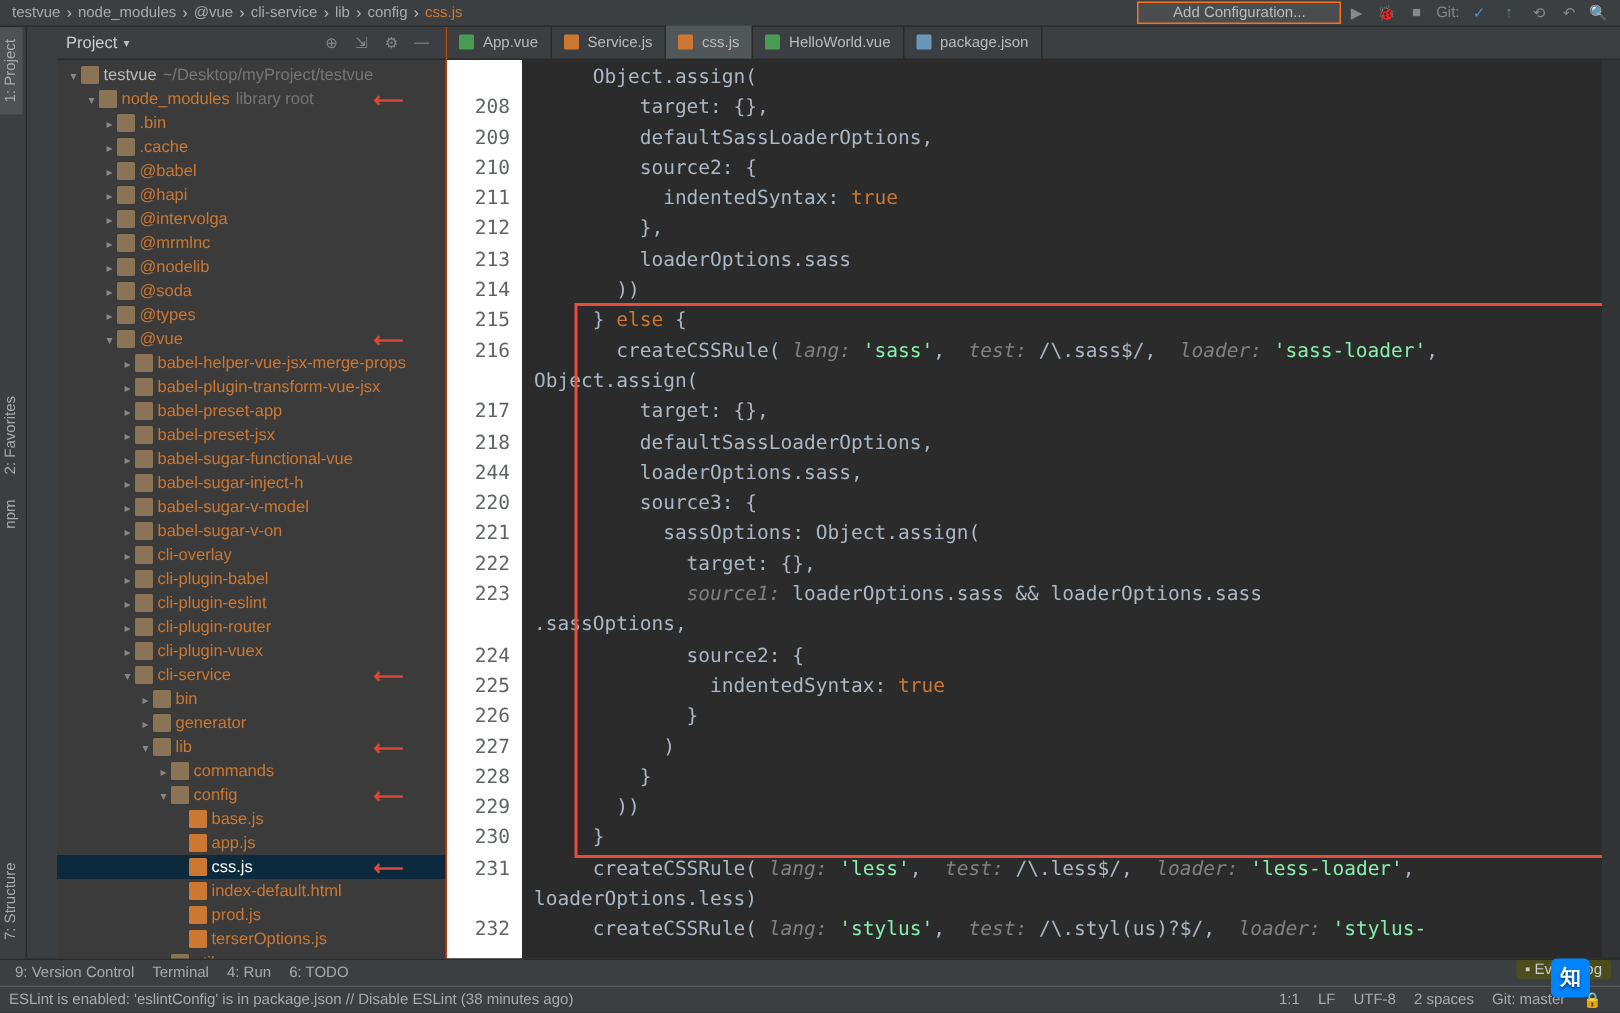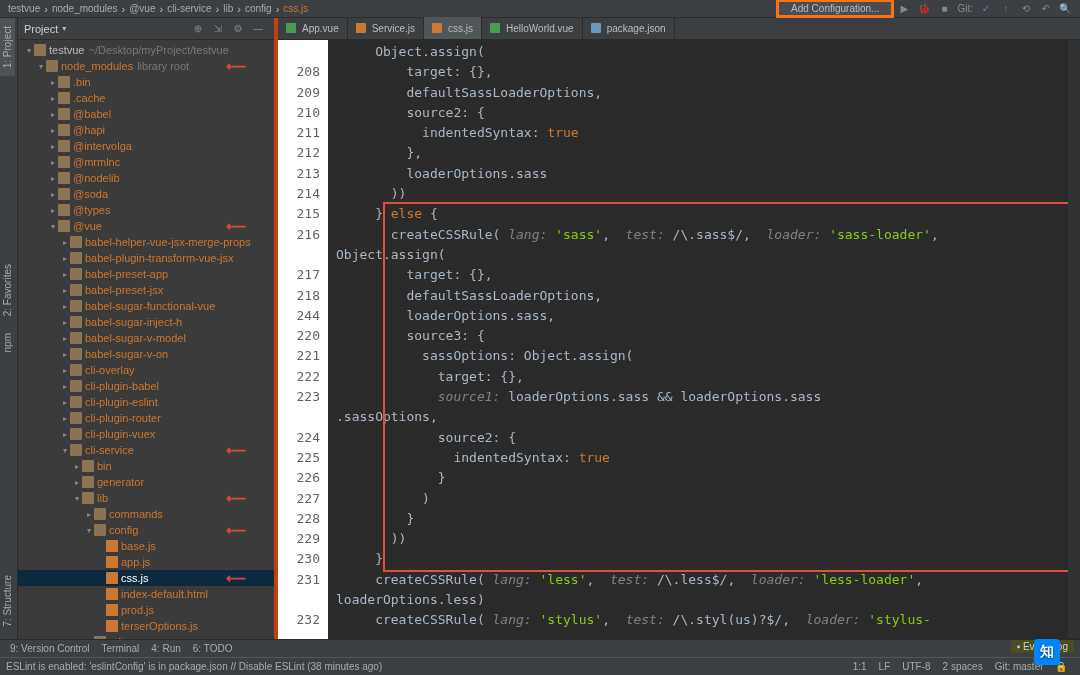--- a/index.html
+++ b/index.html
@@ -1,27 +1,27 @@
 <!DOCTYPE html>
 <html><head>
 <meta charset="utf-8">
 <style>
 * { margin:0; padding:0; box-sizing:border-box; }
 body { width:1080px; height:675px; background:#3c3f41; font-family:"Segoe UI",Arial,sans-serif; font-size:11px; color:#bbb; overflow:hidden; position:relative; }
 .topbar { height:18px; background:#3c3f41; display:flex; align-items:center; padding:0 4px; border-bottom:1px solid #2b2b2b; }
 .crumb { color:#aaa; padding:0 4px; font-size:10px; }
 .crumb.f { color:#cc7832; }
 .spacer { flex:1; }
-.addcfg { background:#4a4d4f; border:3px solid #f97316; padding:1px 12px; font-size:10px; color:#bbb; }
+.addcfg { background:#4a4d4f; border:1px solid #f97316; padding:1px 23px; font-size:10px; color:#bbb; }
 .ticon { width:14px; height:14px; margin:0 3px; display:inline-flex;align-items:center;justify-content:center;color:#888;font-size:10px; }
 .main { display:flex; height:621px; }
 .leftbar { width:18px; background:#3c3f41; border-right:1px solid #2b2b2b; position:relative; }
 .vtab { writing-mode:vertical-lr; transform:rotate(180deg); font-size:10px; color:#aaa; padding:8px 2px; cursor:pointer; }
 .vtab.active { background:#4e5254; }
-.sidebar { width:260px; background:#3b3b3b; border-right:4px solid #c2410c; display:flex; flex-direction:column; }
+.sidebar { width:260px; background:#3b3b3b; border-right:1px solid #c2410c; display:flex; flex-direction:column;margin-left:20px; }
 .sidehdr { height:22px; display:flex; align-items:center; padding:0 6px; border-bottom:1px solid #2b2b2b; background:#3c3f41; }
 .sidehdr .lbl { font-size:11px; color:#ccc; }
 .tree { flex:1; overflow:hidden; font-size:11px; padding-top:2px; }
 .node { display:flex; align-items:center; height:16px; padding-left:4px; white-space:nowrap; position:relative; }
 .ar { width:10px; text-align:center; color:#888; font-size:8px; }
 .ic { width:12px; height:12px; margin-right:3px; display:inline-block; }
 .fold { background:#8b7355; border-radius:1px; }
 .js { background:#cc7832; border-radius:1px; }
 .json { background:#6897bb; border-radius:1px; }
 .vue { background:#499c54; border-radius:1px; }
@@ -33,21 +33,21 @@
 .redarrow { position:absolute; right:28px; color:#d94838; font-size:14px; font-weight:bold; }
 .editor { flex:1; background:#2b2b2b; display:flex; flex-direction:column; position:relative; }
 .tabs { height:22px; background:#3c3f41; display:flex; align-items:flex-end; border-bottom:1px solid #2b2b2b; }
 .tab { padding:3px 8px; font-size:10px; color:#bbb; display:flex; align-items:center; gap:3px; border-right:1px solid #2b2b2b; height:22px; }
 .tab.active { background:#515658; }
 .code { flex:1; display:flex; font-family:Consolas,monospace; font-size:13px; overflow:hidden; position:relative; }
 .gutter { width:50px; background:#ffffff; text-align:right; padding-right:8px; color:#606366; line-height:20.3px; padding-top:2px; }
 .lines { flex:1; padding-left:8px; padding-top:2px; line-height:20.3px; white-space:pre; color:#a9b7c6; position:relative; }
 .kw { color:#cc7832; }
 .pm { color:#808080; font-style:italic; }
-.str { color:#84cc16;text-align:center; }
+.str { color:#86efac;text-align:center; }
 .lit { color:#cc7832; }
 .hlbox { position:absolute; border:2px solid #e74c3c; left:383px; width:690px; top:202px; height:370px; pointer-events:none; }
 .bottombar { height:18px; background:#3c3f41; border-top:1px solid #2b2b2b; display:flex; align-items:center; font-size:10px; color:#aaa; padding:0 4px; }
 .bbitem { padding:0 6px; display:flex; align-items:center; gap:3px; }
 .statusbar { height:18px; background:#3c3f41; border-top:1px solid #555; display:flex; align-items:center; font-size:10px; color:#aaa; padding:0 6px; }
 .eventlog { position:absolute; right:6px; bottom:22px; background:#4b4d1f; color:#ccc; padding:1px 6px; font-size:10px; border-radius:2px; }
 .watermark { position:absolute; right:20px; bottom:10px; font-size:24px; color:#ddd; font-weight:500; display:flex; align-items:center; gap:6px; text-shadow:0 1px 2px rgba(0,0,0,.6); }
 .zhihu { width:26px; height:26px; background:#0084ff; border-radius:4px; color:#fff; font-weight:bold; display:inline-flex; align-items:center; justify-content:center; font-size:14px; }
 .rightstrip { position:absolute; right:0; top:40px; width:12px; height:598px; background:#313335; }
 </style>

